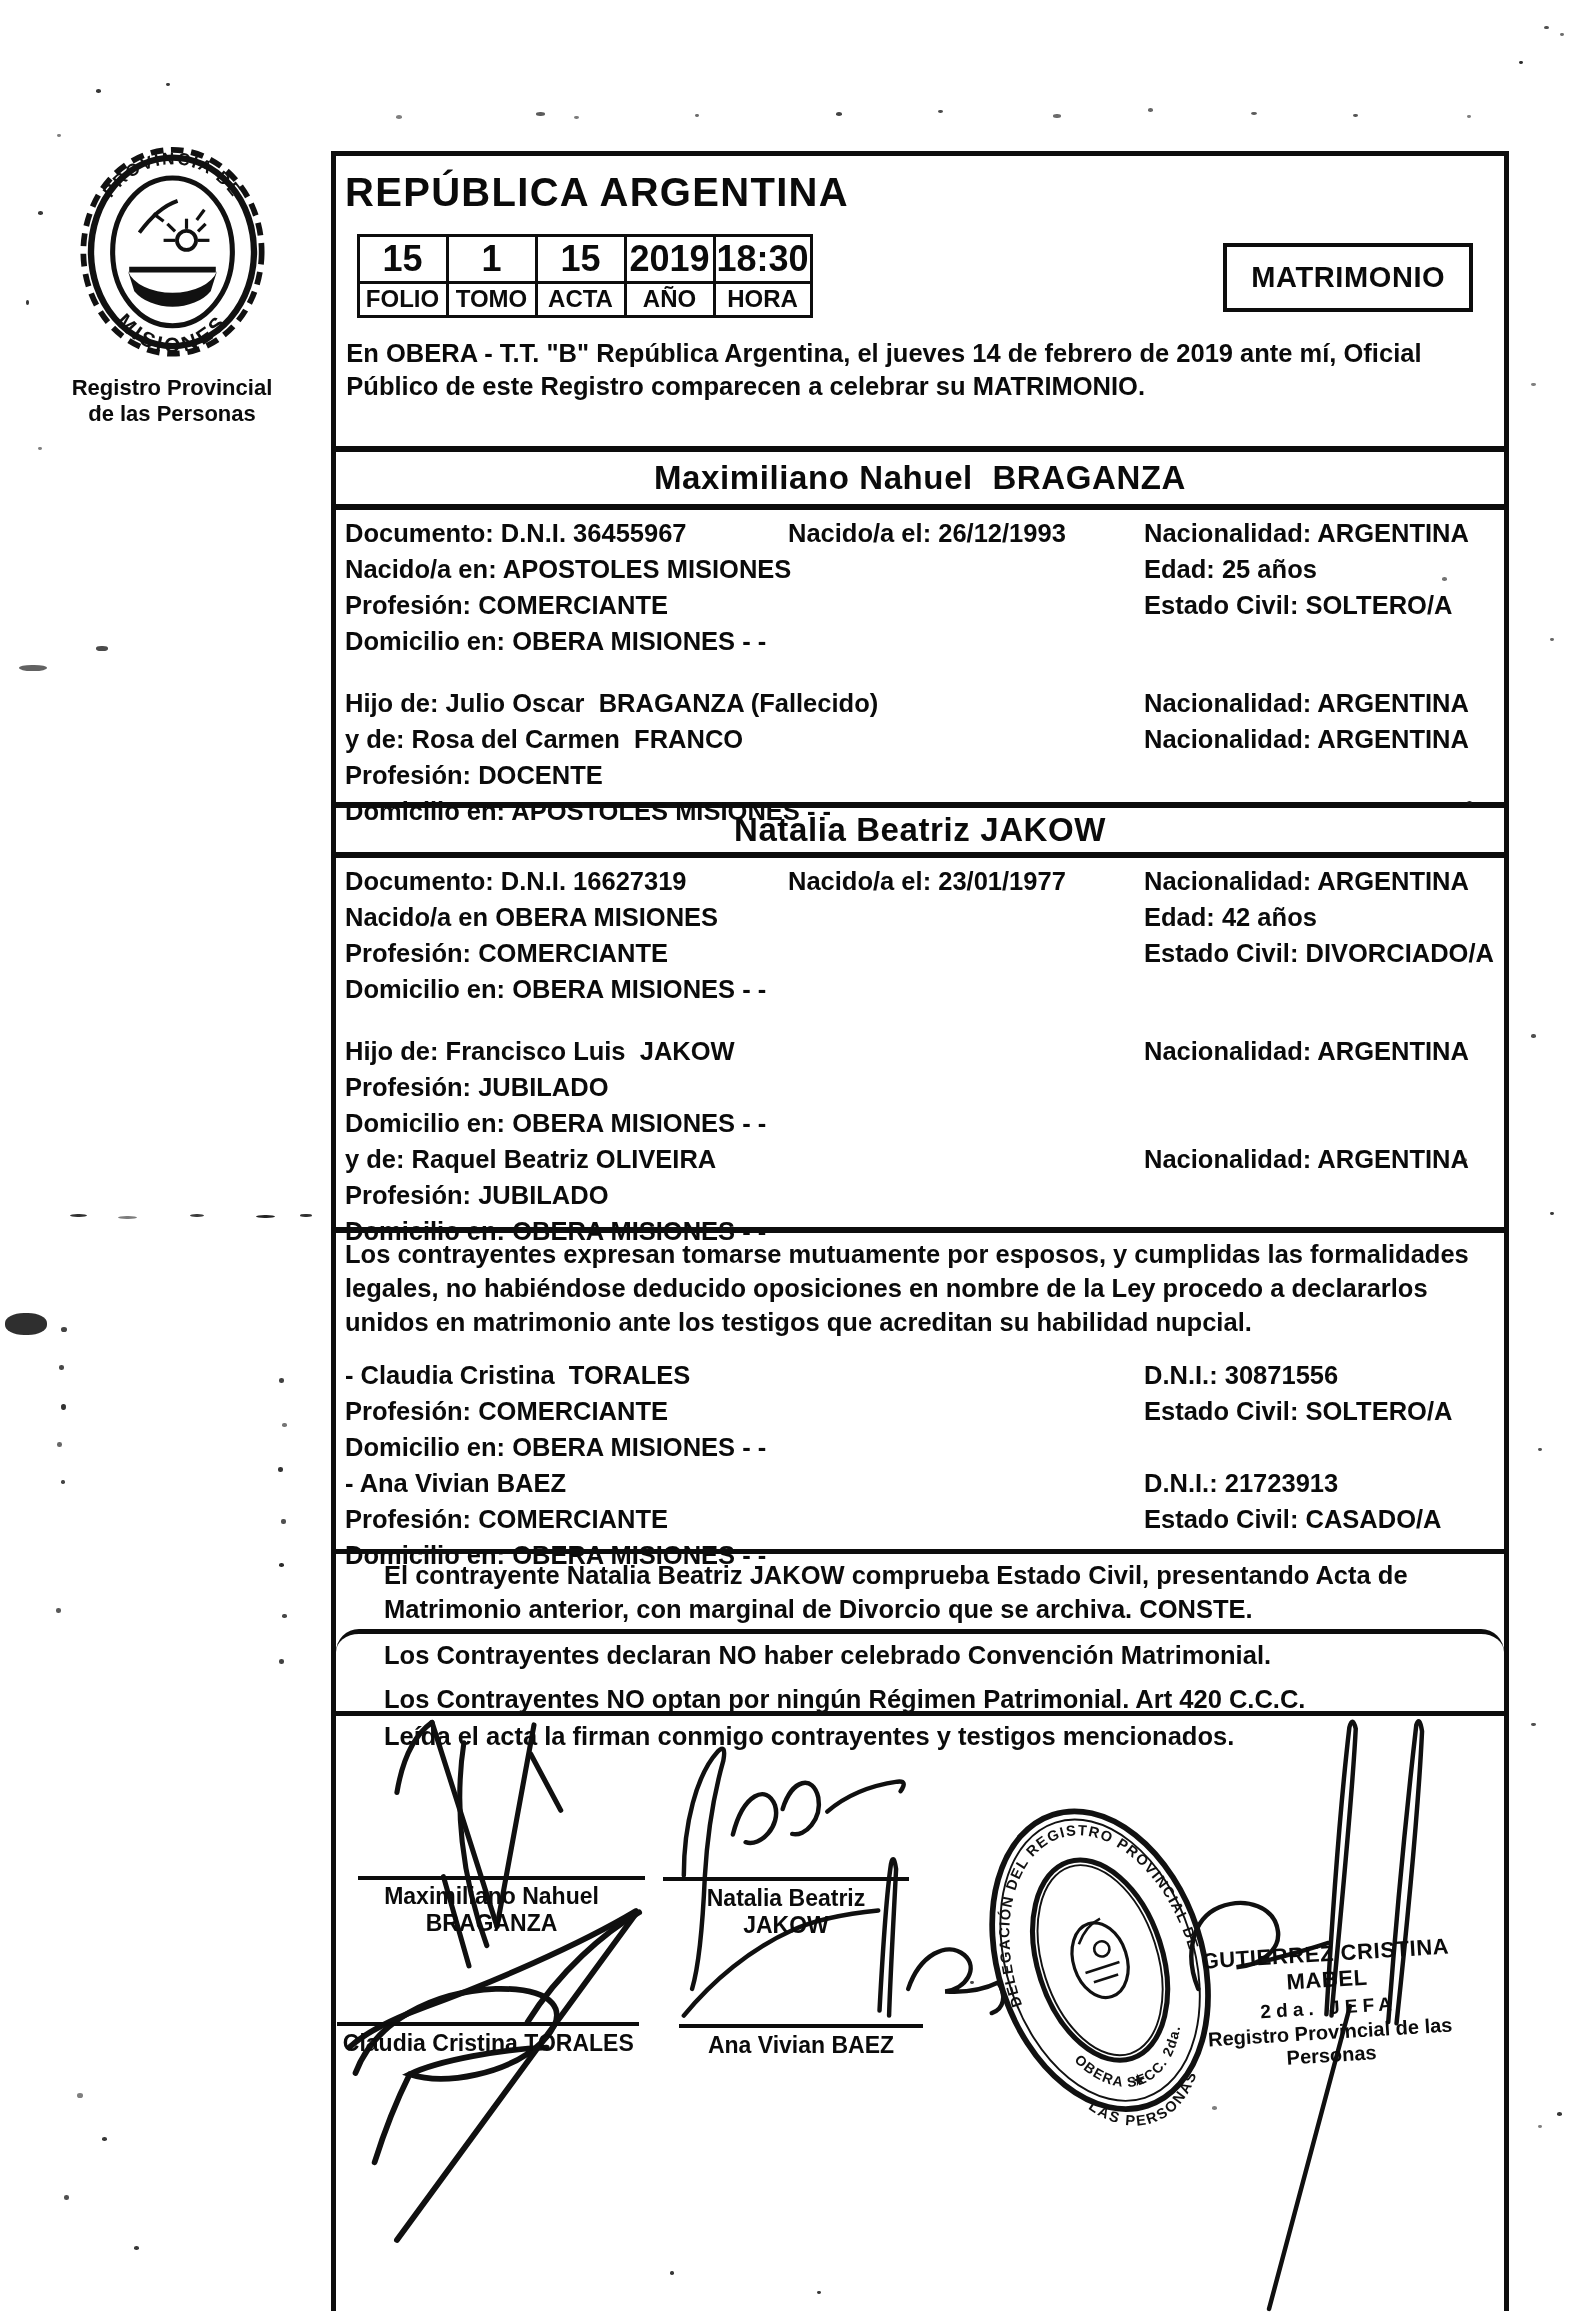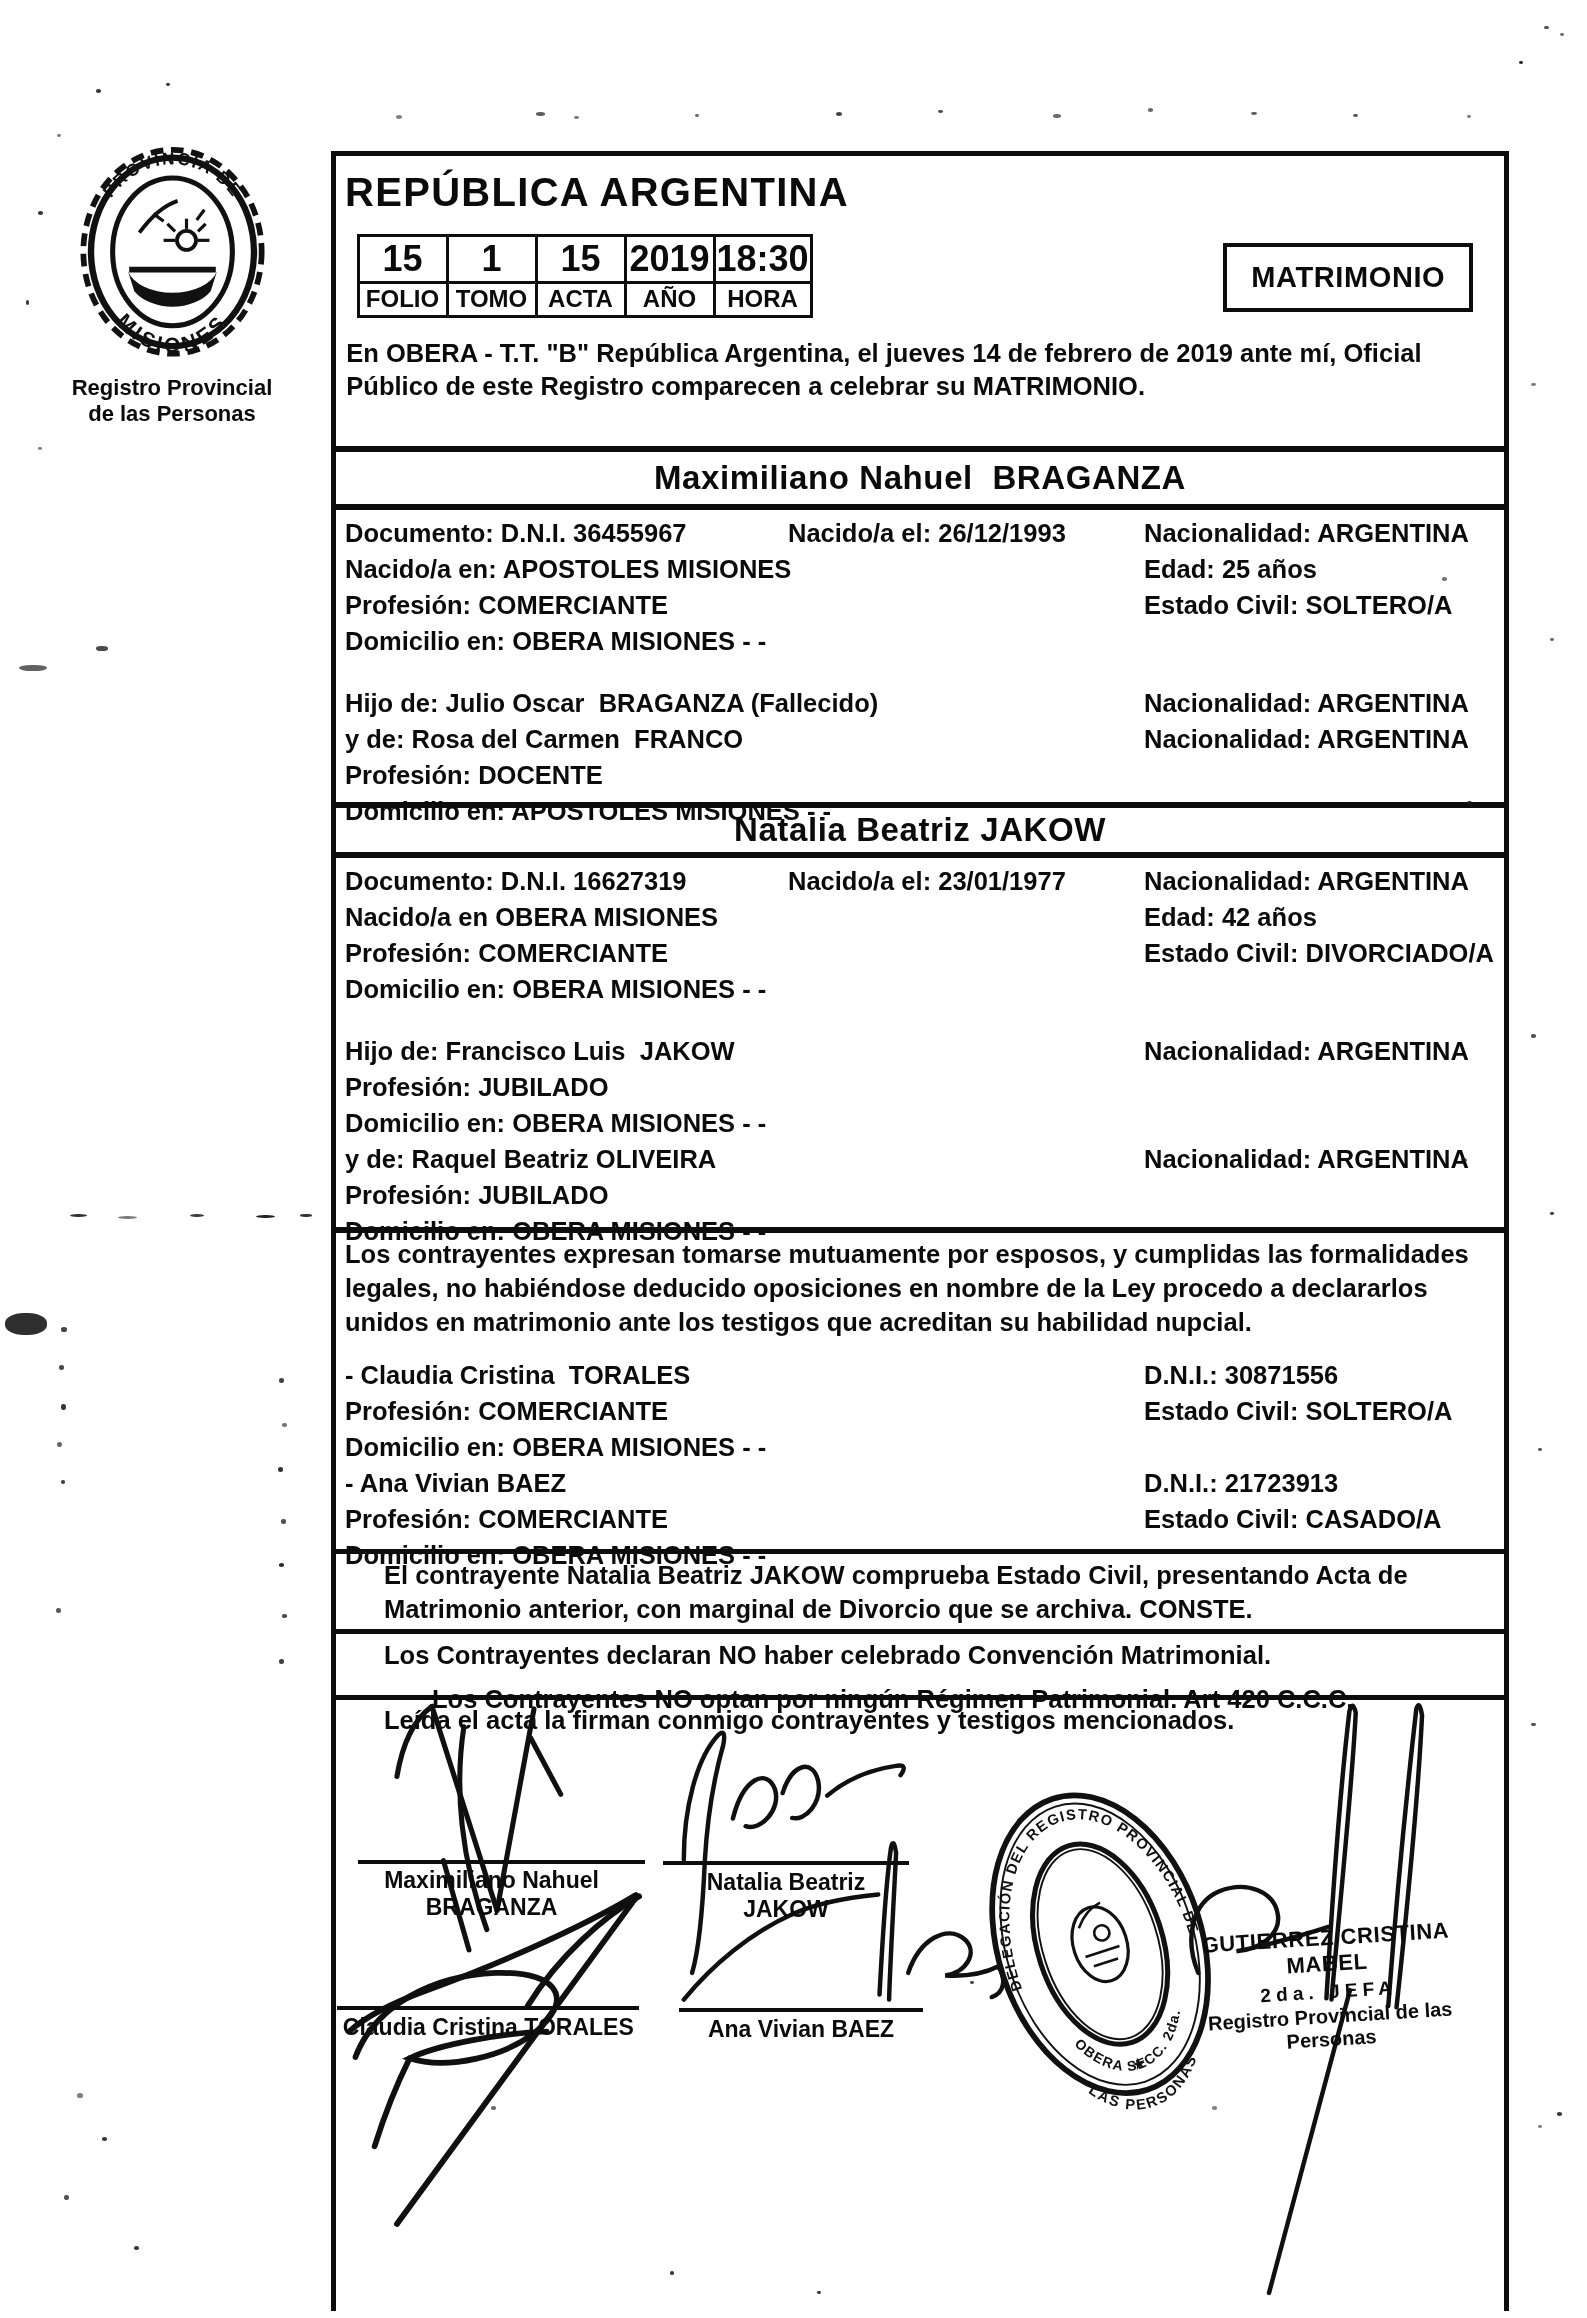--- a/index.html
+++ b/index.html
@@ -46,22 +46,22 @@
   .frow{position:relative;height:36px;}
   .frow span{position:absolute;top:0;white-space:pre;}
   .f-l{left:0;}
   .f-m{left:443px;}
   .f-r{left:799px;}
   .fgap{height:25.5px;}
   .sec-decl{height:322px;}
   .para{font-size:25.5px;font-weight:700;line-height:34px;}
   .wit{margin-top:12.8px;font-size:25.5px;font-weight:700;}
   .sec-note{height:80px;}
-  .sec-conv{height:66px;}
-  .conv2{margin-top:10.2px;margin-left:48px;}
+  .sec-conv{height:82px;border-radius:23px;}
+  .conv2{margin-top:10.2px;}
   .sec-sign{height:605px;}
   .closing{font-size:25.5px;font-weight:700;padding-top:2.6px;}
   .sig-layer{position:absolute;left:0;top:0;width:1168px;height:605px;pointer-events:none;}
   .sigline{position:absolute;height:3.8px;background:#0d0d0d;}
   .siglabel{position:absolute;font-size:23px;font-weight:700;text-align:center;line-height:27px;white-space:pre-line;}
   .stamp{position:absolute;left:836px;top:225px;width:313px;text-align:center;transform:rotate(-3.5deg);}
   .stamp .s1{font-size:22px;font-weight:700;letter-spacing:0.6px;}
   .stamp .s2{font-size:19px;font-weight:700;letter-spacing:5.1px;margin-top:3.8px;}
   .stamp .s3{font-size:20px;font-weight:700;margin-top:2.6px;}
   .spk{position:absolute;background:#151515;border-radius:45%;}

